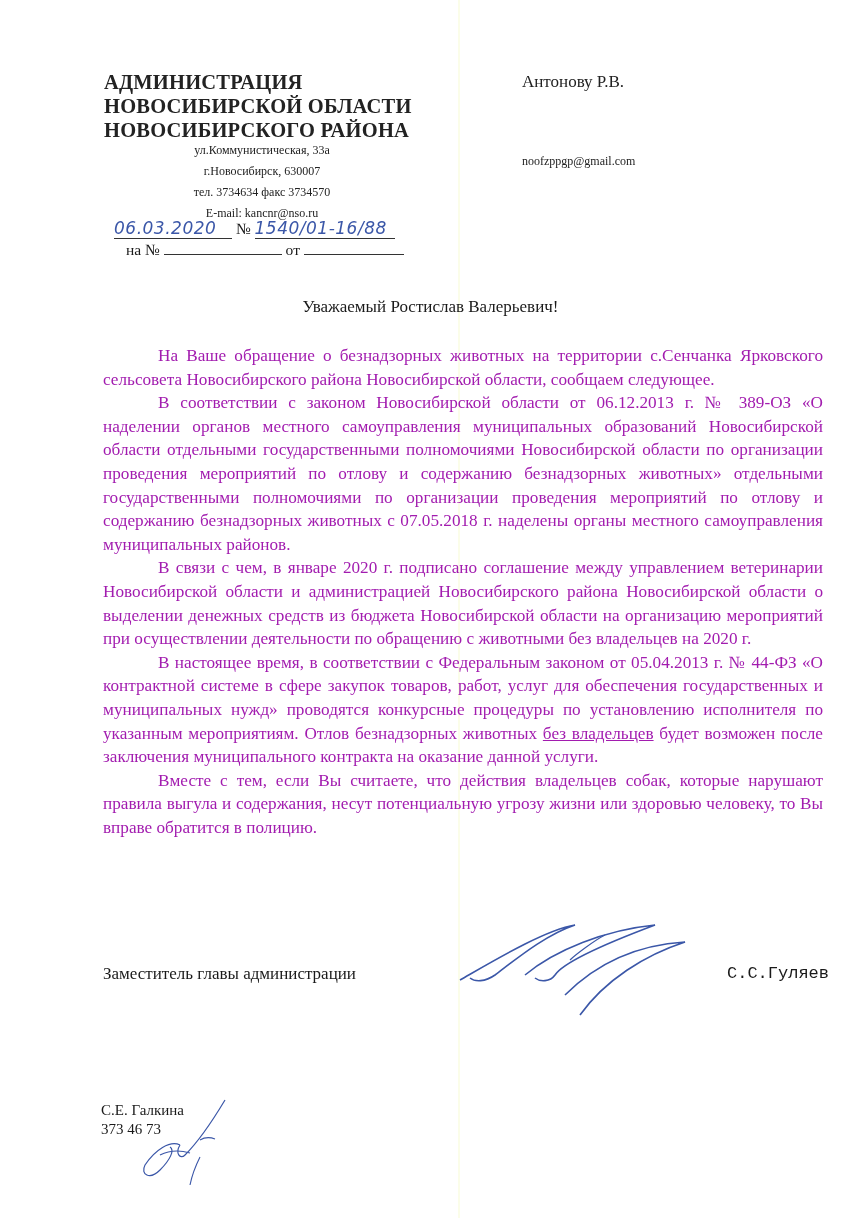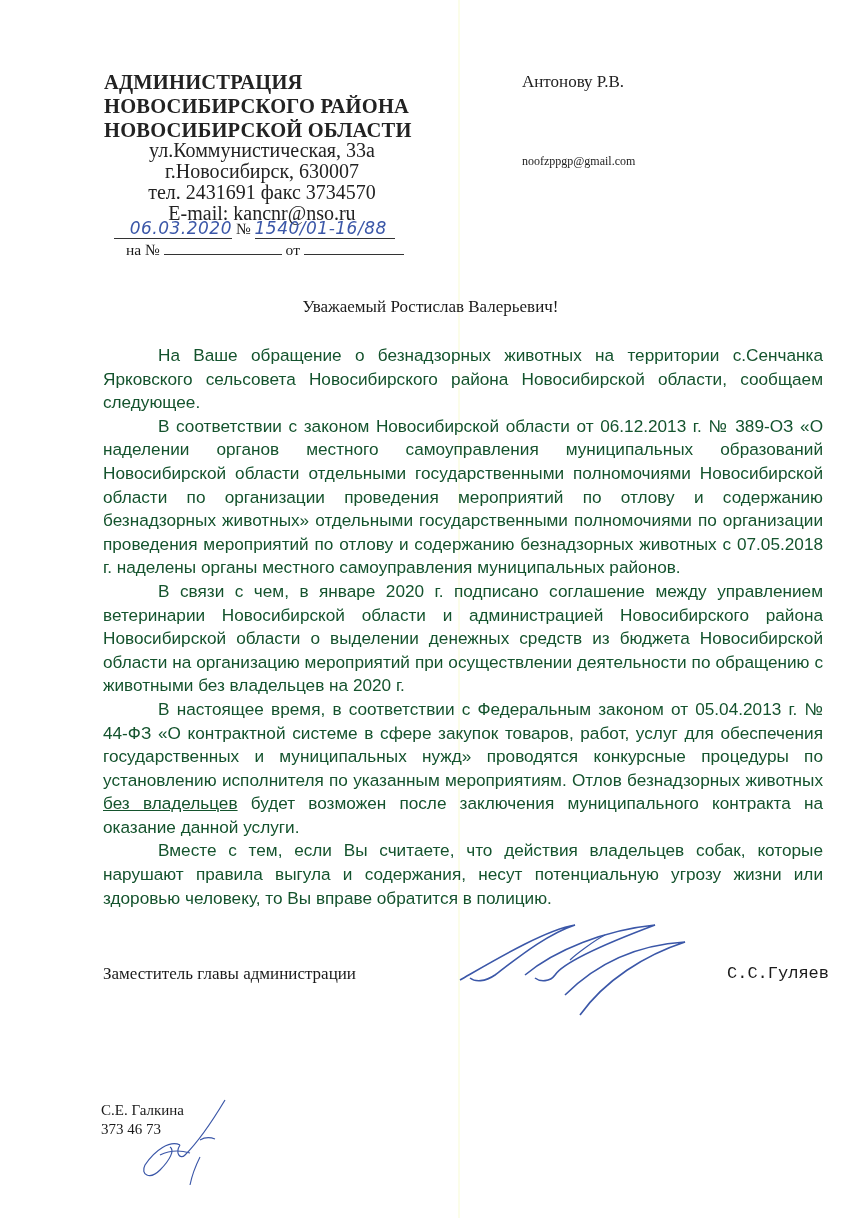--- a/index.html
+++ b/index.html
@@ -12,52 +12,52 @@
 
   
   .lh-title {
     left: 104px; top: 70px; width: 316px; 
     font-weight: bold; font-size: 20.5px; line-height: 24px; letter-spacing: 0.2px;
     color: #222;
   }
   .lh-title div { white-space: nowrap; }
   .lh-addr {
     left: 104px; top: 140px; width: 316px; text-align: center;
-    font-size: 20px; line-height: 21px; color: #222;
+    font-size: 12px; line-height: 21px; color: #222;
   }
   .lh-addr div { white-space: nowrap; }
 
   .reg-line {
     left: 114px; top: 218px; width: 320px; height: 24px; font-size: 15.5px; white-space: nowrap;
   }
   .hand {
     font-family: "DejaVu Sans", sans-serif; font-style: italic;
     color: #3b57a8; font-size: 17px; letter-spacing: 0.5px;
     border-bottom: 1px solid #333; display: inline-block; line-height: 20px;
   }
-  .reg-date { width: 118px; text-align: right; }
+  .reg-date { width: 118px; }
   .reg-num { width: 140px; }
   .ref-line {
     left: 126px; top: 240px; font-size: 15.5px; white-space: nowrap;
   }
   .blank { display: inline-block; border-bottom: 1px solid #333; height: 14px; vertical-align: baseline; }
 
   
   .addressee { left: 522px; top: 72px; font-size: 17px; line-height: 20px; color: #222; }
   .addressee-email { left: 522px; top: 114px; font-size: 12px; line-height: 20px; color: #222; margin-top: 37px; }
 
   
   .salutation { left: 0; width: 861px; top: 297px; text-align: center; font-size: 17px; box-sizing: border-box; }
 
   
   .body-text {
     left: 103px; top: 344px; width: 720px;
-    font-family: Liberation Sans, sans-serif;
+    font-family: Liberation Serif, serif;
     font-size: 17.2px; line-height: 23.6px; text-align: justify;
-    color: #14532d;
+    color: #a21caf;
   }
   .body-text p { margin: 0; text-indent: 55px; }
   .u { text-decoration: underline; margin-top: 11px; }
 
   
   .sign-role { left: 103px; top: 964px; font-size: 17px; }
   .sign-name { left: 727px; top: 964px; font-size: 17px; font-family: Liberation Mono, monospace; }
   .signature { left: 455px; top: 920px; width: 240px; height: 100px; }
 
   
@@ -67,27 +67,27 @@
   
   .scanline { left: 458px; top: 0; width: 2px; height: 1218px; background: #fbfde9; }
 </style>
 </head>
 <body>
 
 <div class="abs scanline"></div>
 
 <div class="abs lh-title">
   <div>АДМИНИСТРАЦИЯ</div>
+  <div>НОВОСИБИРСКОЙ ОБЛАСТИ</div>
   <div>НОВОСИБИРСКОГО РАЙОНА</div>
-  <div>НОВОСИБИРСКОЙ ОБЛАСТИ</div>
 </div>
 <div class="abs lh-addr">
   <div>ул.Коммунистическая, 33а</div>
   <div>г.Новосибирск, 630007</div>
-  <div>тел. 2431691 факс 3734570</div>
+  <div>тел. 3734634 факс 3734570</div>
   <div>E-mail: kancnr@nso.ru</div>
 </div>
 
 <div class="abs reg-line">
   <span class="hand reg-date">06.03.2020</span>
   <span>№</span>
   <span class="hand reg-num">1540/01-16/88</span>
 </div>
 <div class="abs ref-line">
   <span>на №</span>

